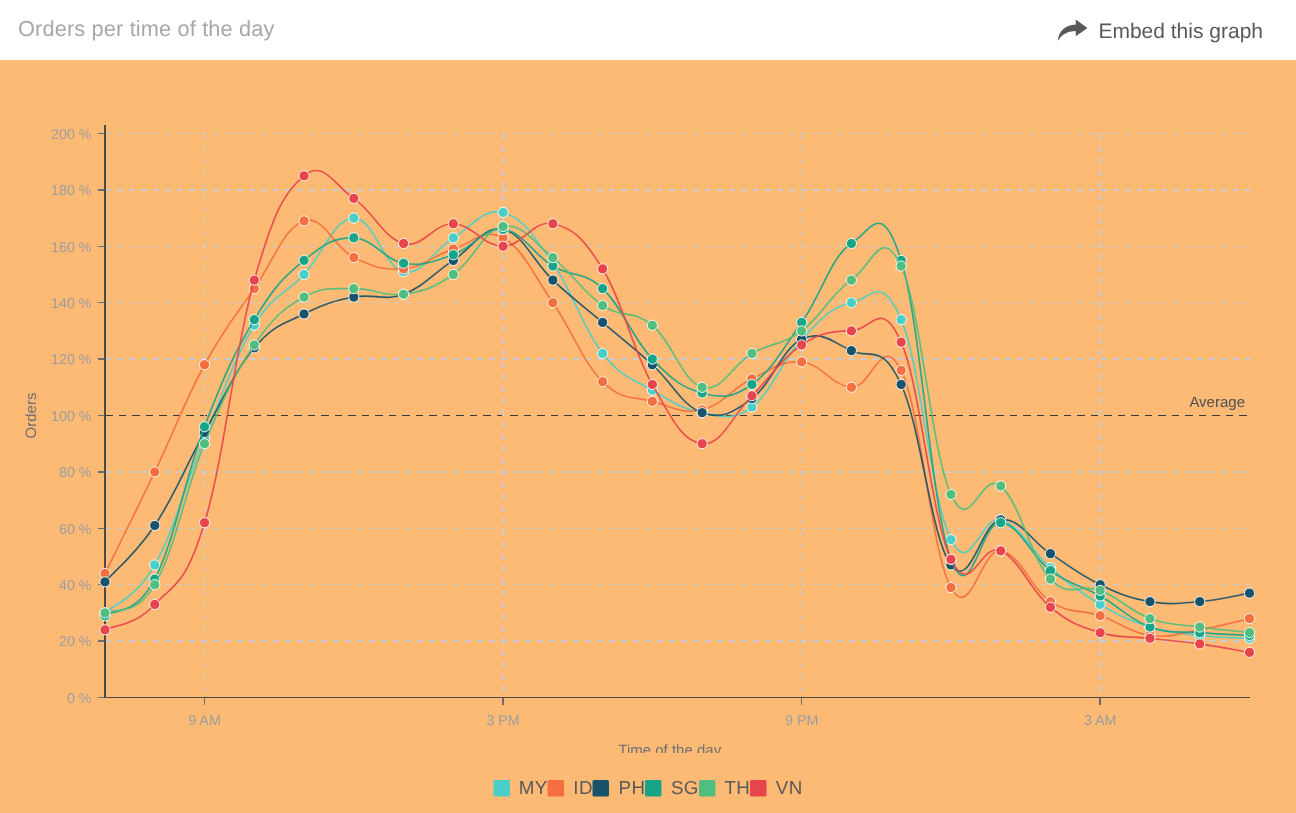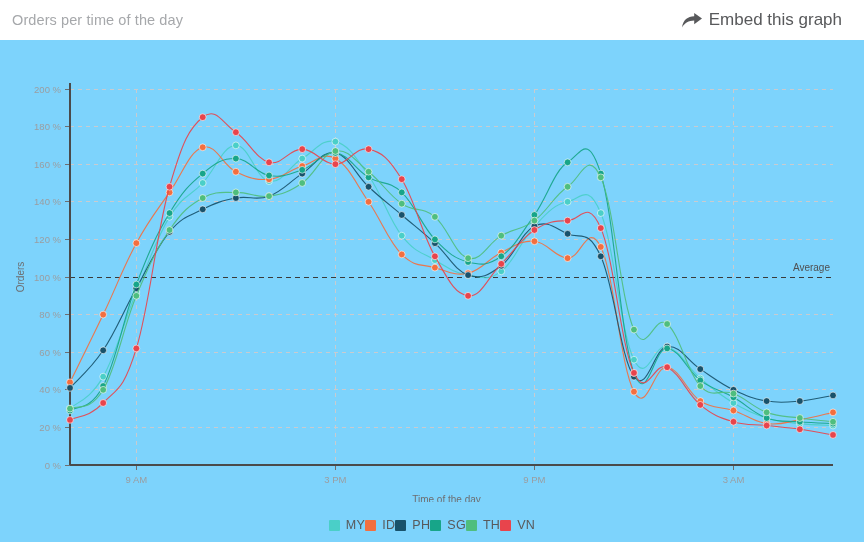--- a/index.html
+++ b/index.html
@@ -11,21 +11,21 @@
     height: 542px;
     background: #ffffff;
     font-family: "Liberation Sans", sans-serif;
     overflow: hidden;
     position: relative;
   }
   #app {
     width: 864px;
     height: 542px;
     position: relative;
-    background: #7dd3fc;
+    background: #fdba74;
   }
   .header {
     position: absolute;
     left: 0; top: 0;
     width: 864px;
     height: 40px;
     display: flex;
     align-items: center;
     justify-content: space-between;
     box-sizing: border-box;
@@ -40,21 +40,21 @@
     white-space: nowrap;
   }
   .embed-link {
     display: flex;
     align-items: center;
     gap: 7px;
     cursor: pointer;
     user-select: none;
   }
   .embed-label {
-    font-size: 17px;
+    font-size: 14px;
     color: #58595b;
     white-space: nowrap;
   }
   .share-icon svg { display: block; }
 
   .plot-wrap {
     position: absolute;
     left: 0; top: 40px;
     width: 864px;
     height: 462px;

